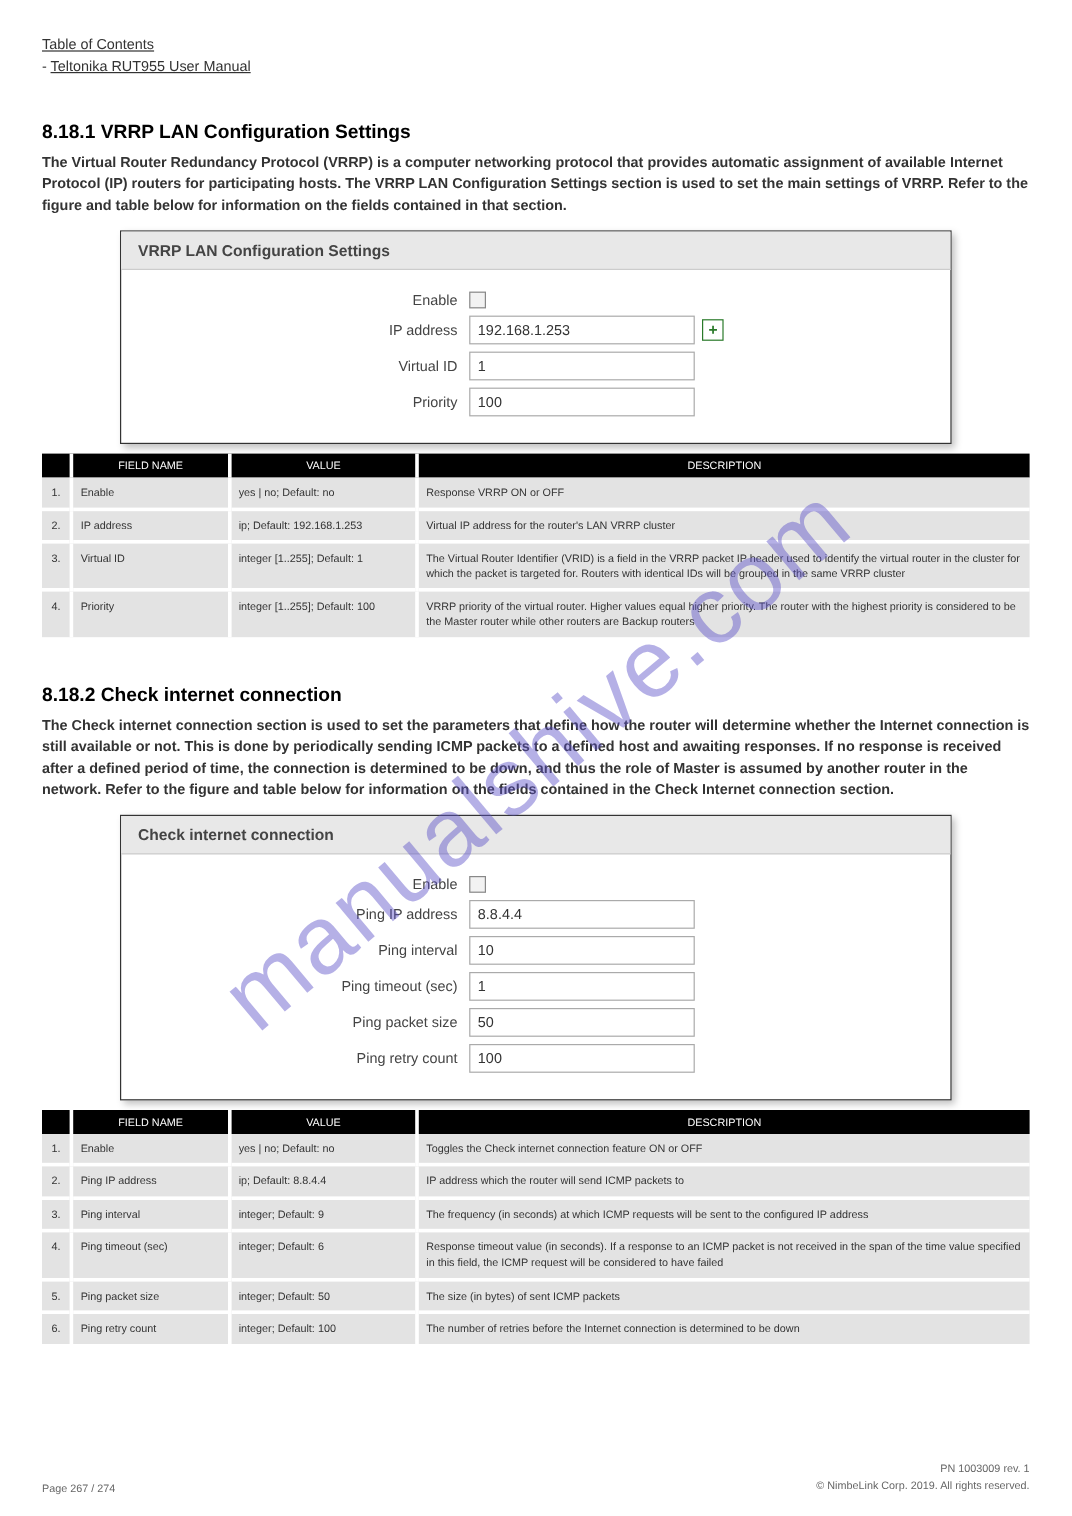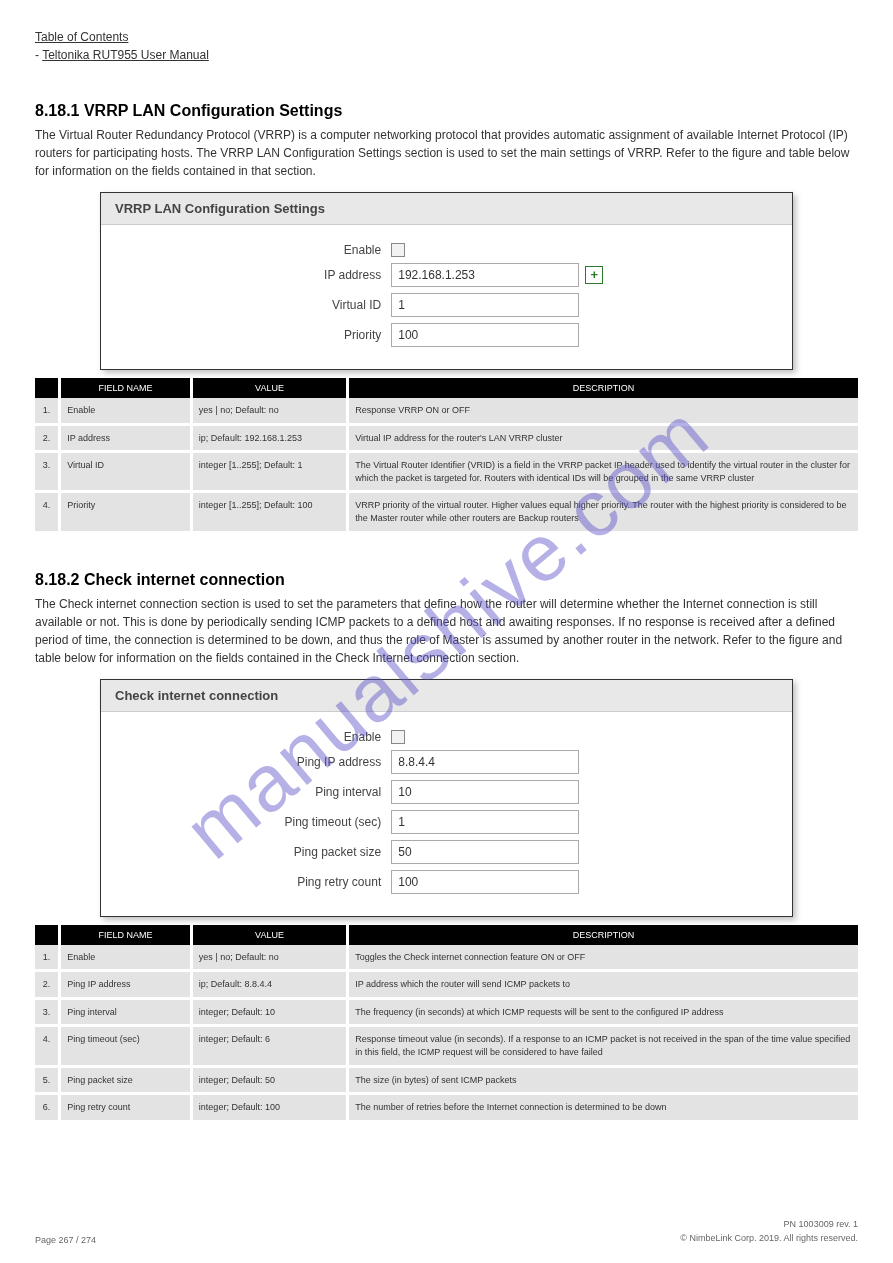--- a/index.html
+++ b/index.html
@@ -22,20 +22,21 @@
     font-size: 16px;
     font-weight: bold;
     color: #000;
     margin-bottom: 6px;
   }
   .section-intro {
     font-size: 12px;
     line-height: 1.5;
     color: #333;
     margin-bottom: 12px;
+    font-weight: bold;
   }
 
   .panel-wrap { padding: 0 65px; }
   .panel {
     border: 1px solid #333;
     box-shadow: 3px 3px 6px rgba(0,0,0,0.25);
     background: #fff;
   }
   .panel-title {
     background: #e8e8e8;
@@ -275,21 +276,21 @@
         </tr>
         <tr>
           <td class="col-idx">2.</td>
           <td>Ping IP address</td>
           <td>ip; Default: 8.8.4.4</td>
           <td>IP address which the router will send ICMP packets to</td>
         </tr>
         <tr>
           <td class="col-idx">3.</td>
           <td>Ping interval</td>
-          <td>integer; Default: 10</td>
+          <td>integer; Default: 9</td>
           <td>The frequency (in seconds) at which ICMP requests will be sent to the configured IP address</td>
         </tr>
         <tr>
           <td class="col-idx">4.</td>
           <td>Ping timeout (sec)</td>
           <td>integer; Default: 6</td>
           <td>Response timeout value (in seconds). If a response to an ICMP packet is not received in the span of the time value specified in this field, the ICMP request will be considered to have failed</td>
         </tr>
         <tr>
           <td class="col-idx">5.</td>

